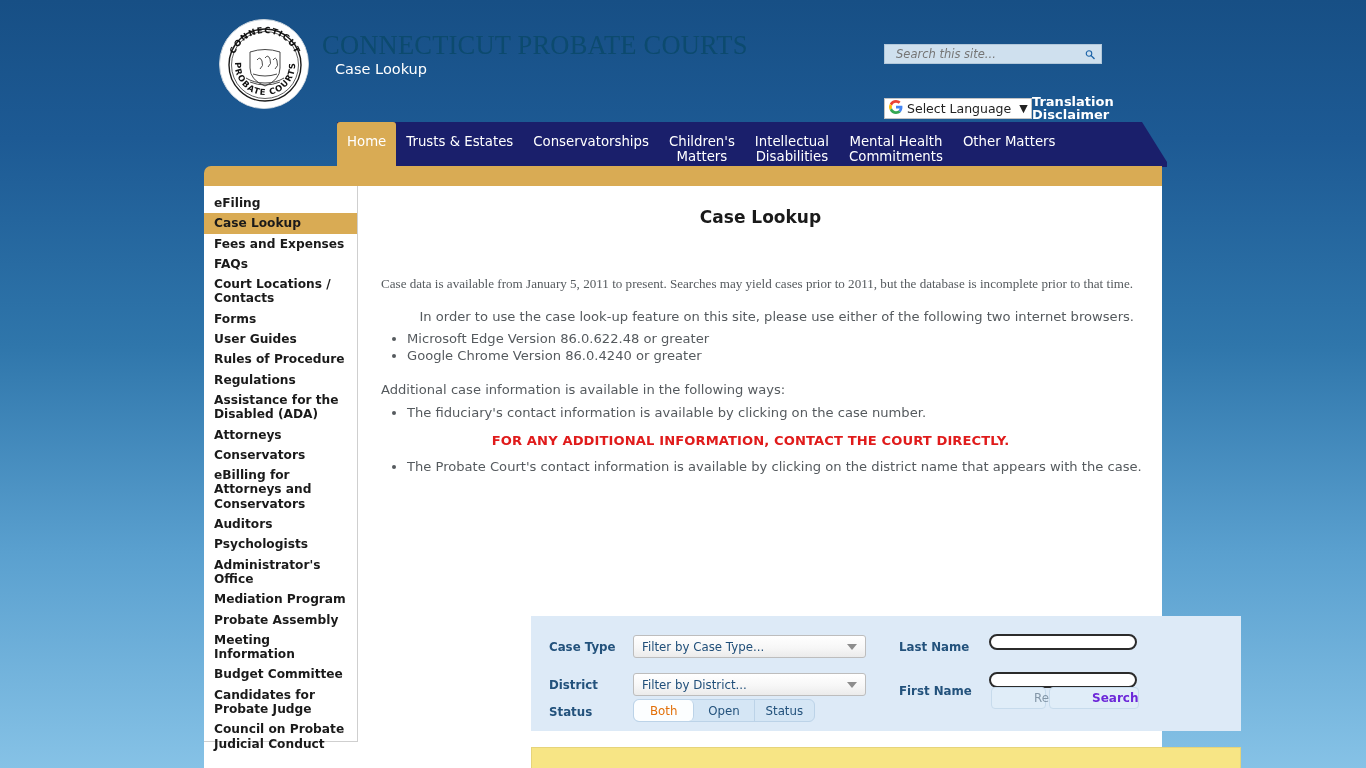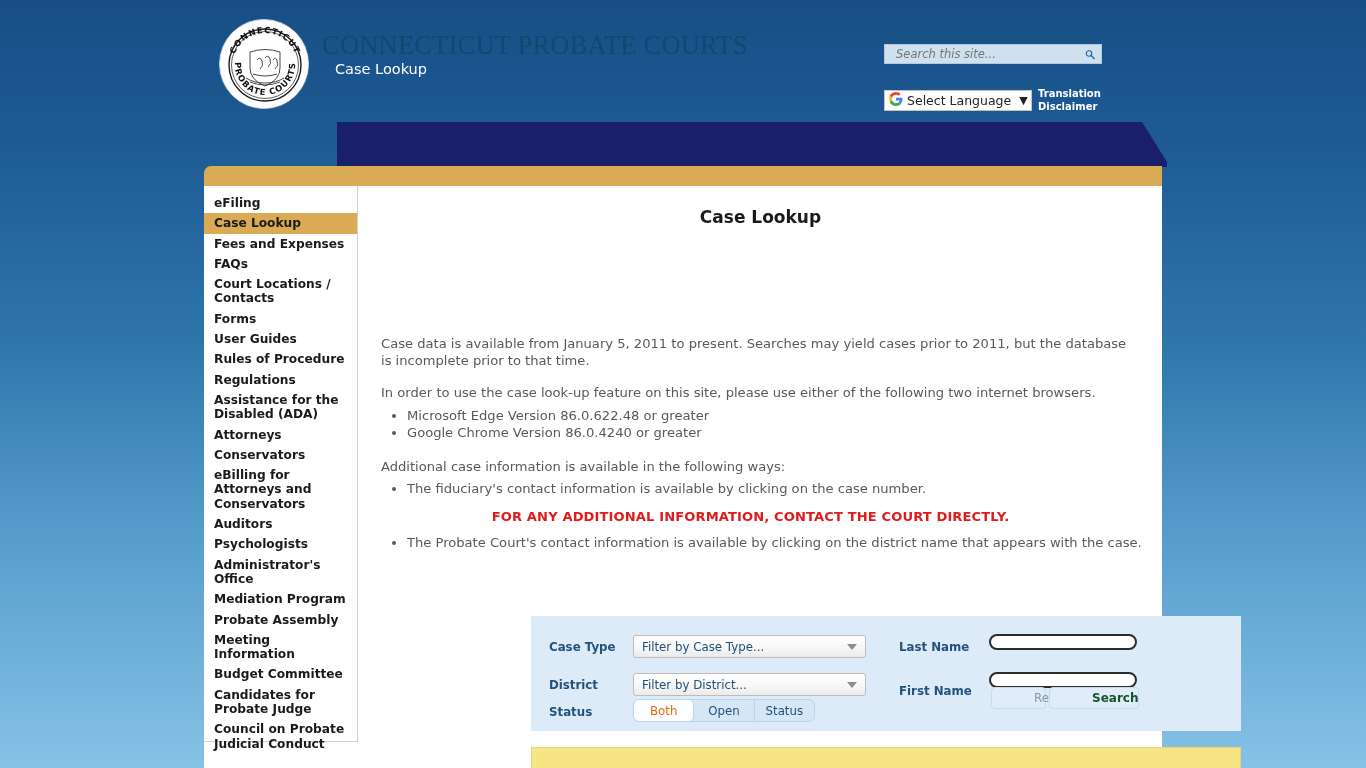--- a/index.html
+++ b/index.html
@@ -51,38 +51,37 @@
     font-size: 11.5px; font-style: italic; color: #5d6b78;
     padding-left: 11px;
   }
   #search-btn {
     width: 22px; height: 18px; border: 0; background: transparent;
     cursor: pointer; display: flex; align-items: center; justify-content: center;
   }
 
   
   #translate-wrap {
-    position: absolute; left: 884px; top: 88px;
+    position: absolute; left: 884px; top: 96px;
     display: flex; align-items: center;
   }
   #gt-select {
     display: flex; align-items: center;
     width: 148px; height: 21px;
     background: #ffffff; border: 1px solid #c3c3c3;
     padding: 0 2px 0 4px;
   }
   #gt-label {
     flex: 1; font-size: 12.5px; color: #222; padding-left: 4px;
     white-space: nowrap;
   }
   #gt-sep { width:1px; height:15px; background:#d0d0d0; margin:0 4px; }
   #gt-caret { font-size: 11px; color:#222; padding-right:3px; }
   #translation-disclaimer {
-    margin-left: 6px;
-    font-size: 10px; font-weight: bold; color: #ffffff;
+    font-size: 13px; font-weight: bold; color: #ffffff;
     line-height: 12.5px; width: 58px;
   }
 
   
   #navbar {
     position: absolute; left: 337px; top: 122px; width: 830px; height: 45px;
   }
   #nav-shape {
     position: absolute; left:0; top:0; width: 830px; height: 45px;
   }
@@ -134,22 +133,22 @@
     background: #ffffff;
   }
   #page-title {
     text-align: center; font-size: 17px; font-weight: bold; color: #1a1a1a;
     margin: 21px 0 0 0;
   }
   .para {
     font-size: 13.1px; color: #555a5e; line-height: 16.5px;
     margin: 0 28px 0 22px;
   }
-  #p1 { margin-top: 109px; }
-  #p2 { margin-top: 16px; }
+  #p1 { margin-top: 49px; font-family: Liberation Serif, serif; }
+  #p2 { margin-top: 16px; text-align: right; }
   #p3 { margin-top: 18px; }
   ul.bullets {
     margin: 5px 0 0 0; padding-left: 48px;
   }
   ul.bullets li {
     font-size: 13.1px; color: #555a5e; line-height: 17px;
     margin-bottom: 0px;
   }
   #warn {
     text-align: center; font-size: 13.1px; font-weight: bold; color: #e01b1b;
@@ -209,21 +208,21 @@
   .act-btn {
     position: absolute; top: 71px;
     height: 22px;
     background: #e0edf8;
     border: 1px solid #c7dbec; border-radius: 4px;
     font-family: "DejaVu Sans", sans-serif;
     cursor: pointer;
     padding-left: 42px;
   }
   #btn-reset { left: 460px; width: 55px; font-size: 11.8px; color: #8497a8; }
-  #btn-search { left: 518px; width: 90px; font-size: 12px; font-weight: bold; color: #14532d; }
+  #btn-search { left: 518px; width: 90px; font-size: 12px; font-weight: bold; color: #6d28d9; }
 
   #yellow-bar {
     position: absolute; left: 172px; top: 561px;
     width: 710px; height: 26px;
     background: #f7e585;
     border: 1px solid #e6d47a;
   }
 </style>
 </head>
 <body>
@@ -285,20 +284,32 @@
       <span id="gt-caret">▼</span>
     </div>
     <div id="translation-disclaimer">Translation Disclaimer</div>
   </div>
 </div>
 
 <div id="navbar">
   <svg id="nav-shape" viewBox="0 0 830 45" preserveAspectRatio="none" aria-hidden="true">
     <path d="M0,0 L805,0 L830,40 L830,45 L0,45 Z" fill="#1a1f6b"></path>
   </svg>
+  <div id="nav-items">
+      <div class="nav-item active">Home</div>
+      <div class="nav-item">Trusts &amp; Estates</div>
+      <div class="nav-item">Conservatorships</div>
+      <div class="nav-item">Children's
+Matters</div>
+      <div class="nav-item">Intellectual
+Disabilities</div>
+      <div class="nav-item">Mental Health
+Commitments</div>
+      <div class="nav-item">Other Matters</div>
+    </div>
 </div>
 
 <div id="goldbar"></div>
 
 <div id="page-body">
 
   <div id="sidebar">
       <div class="side-item">eFiling</div>
       <div class="side-item active">Case Lookup</div>
       <div class="side-item">Fees and Expenses</div>

